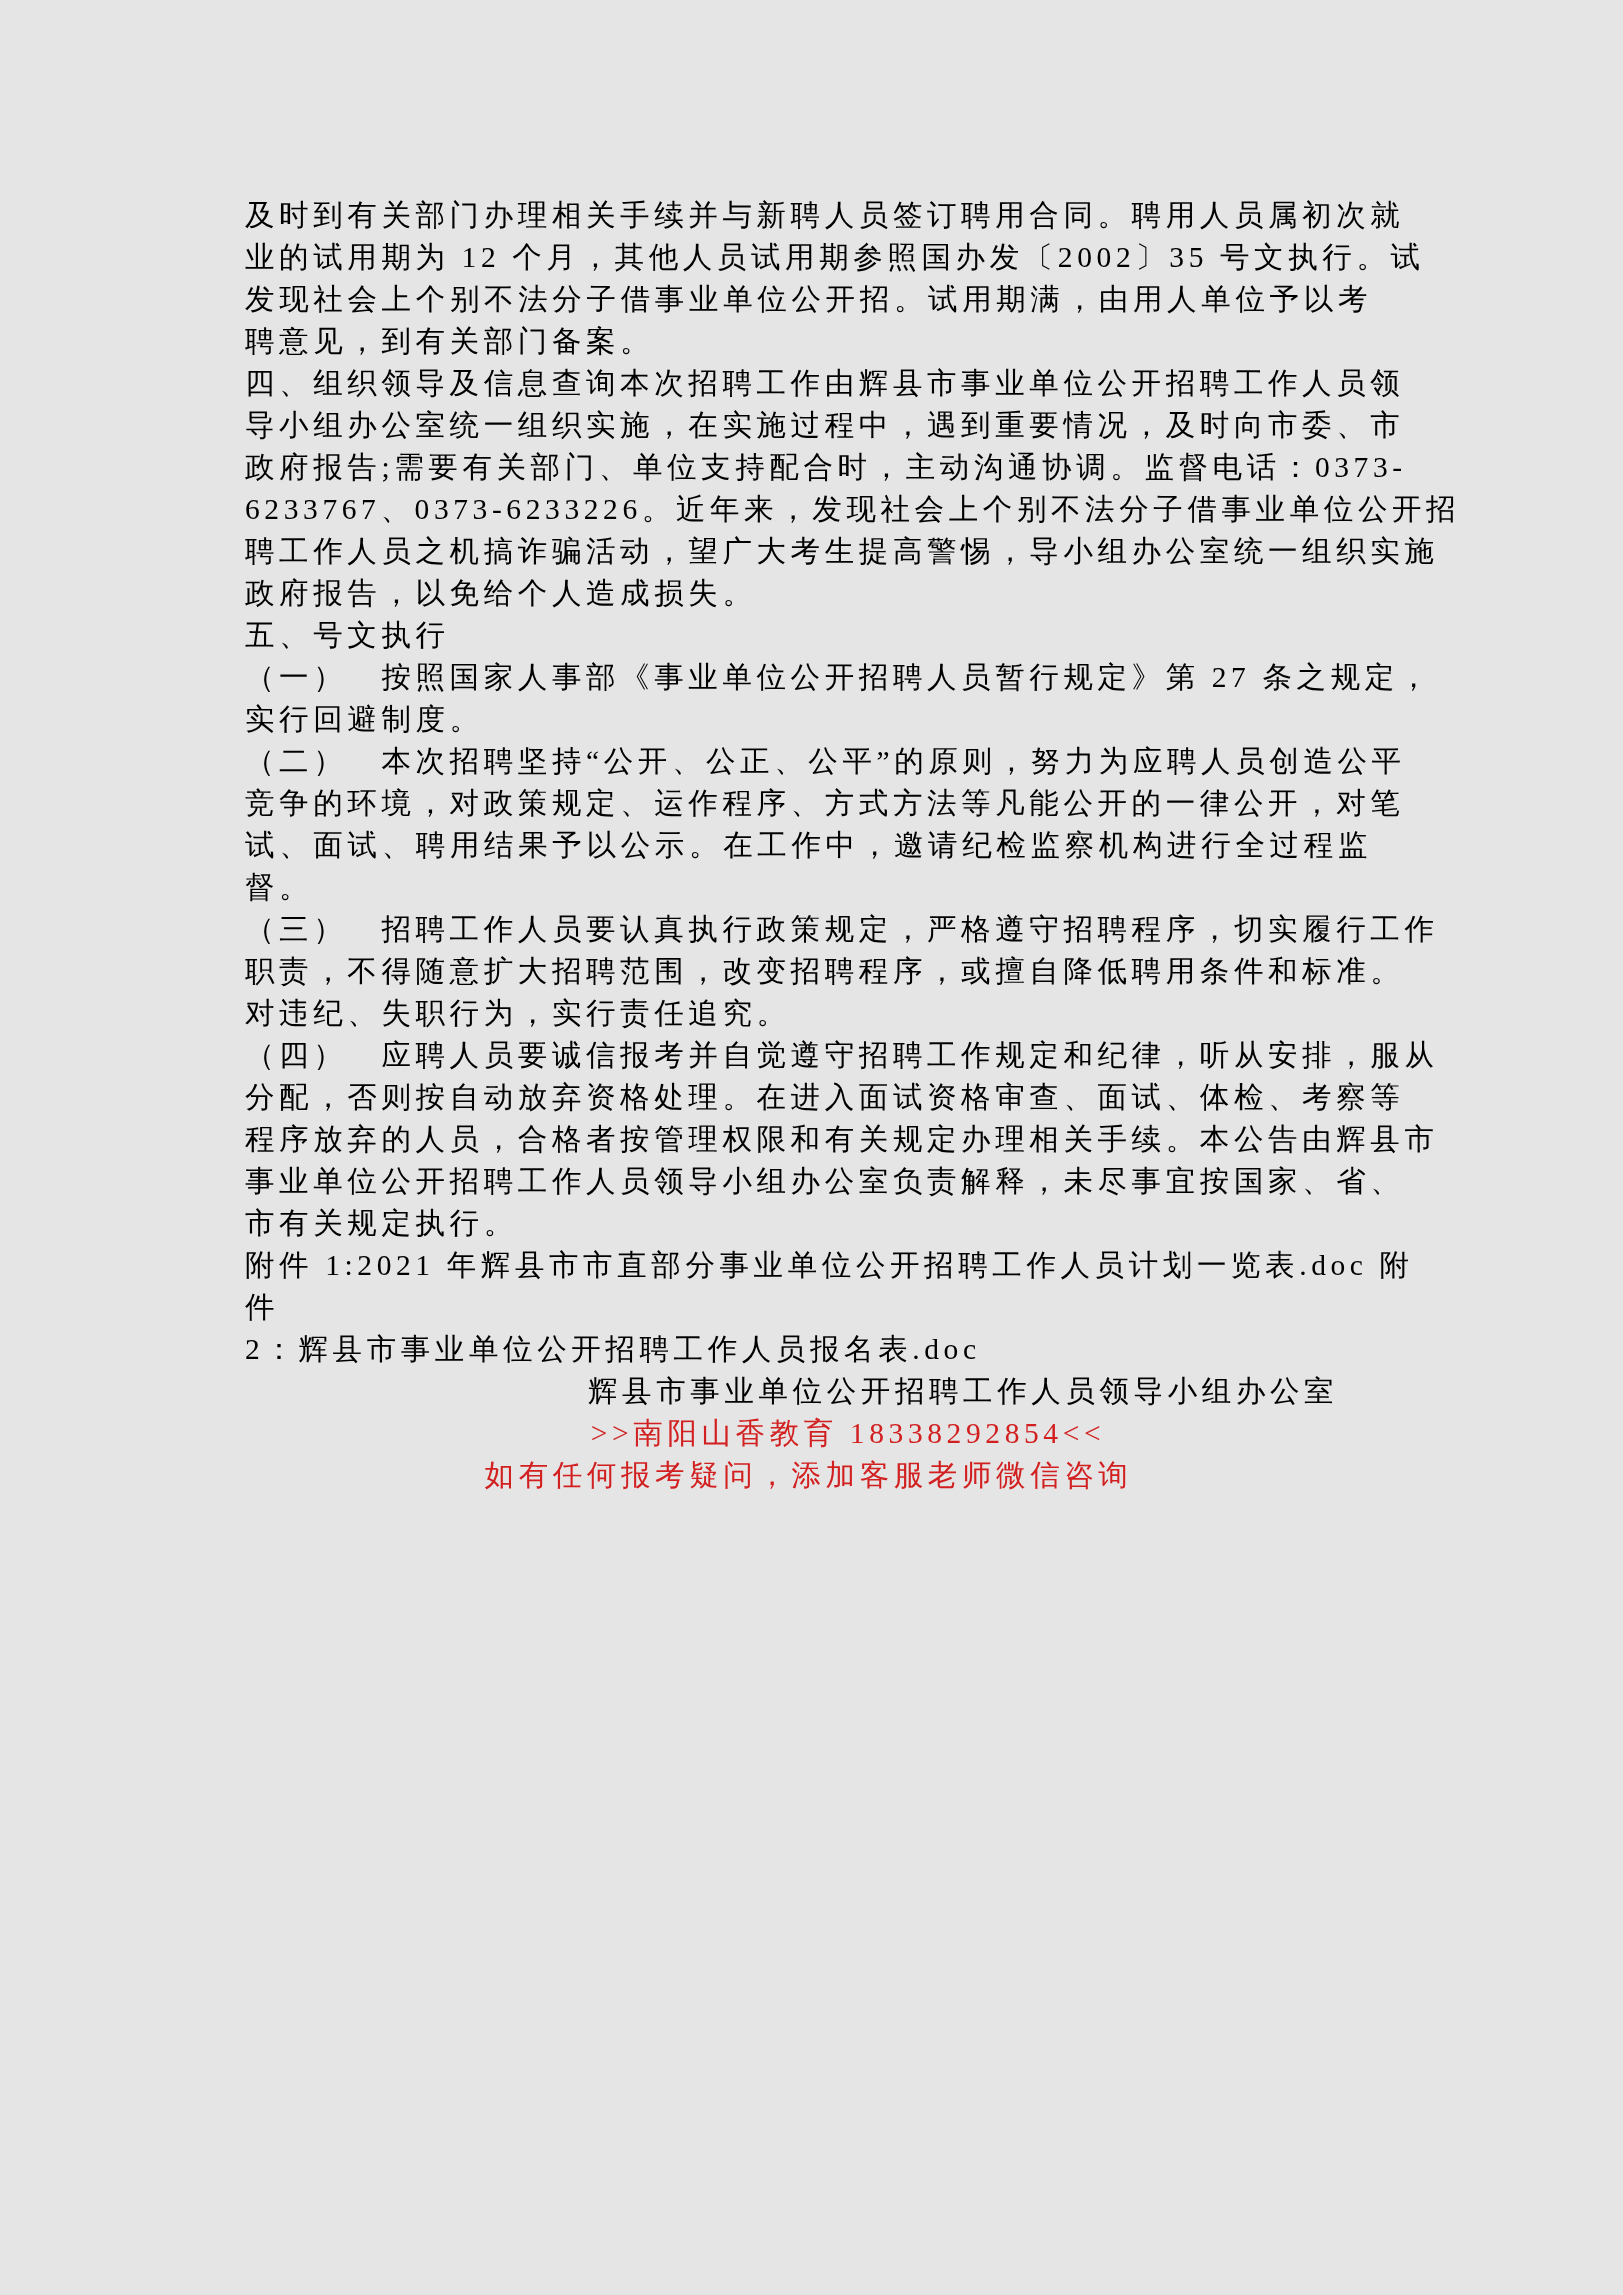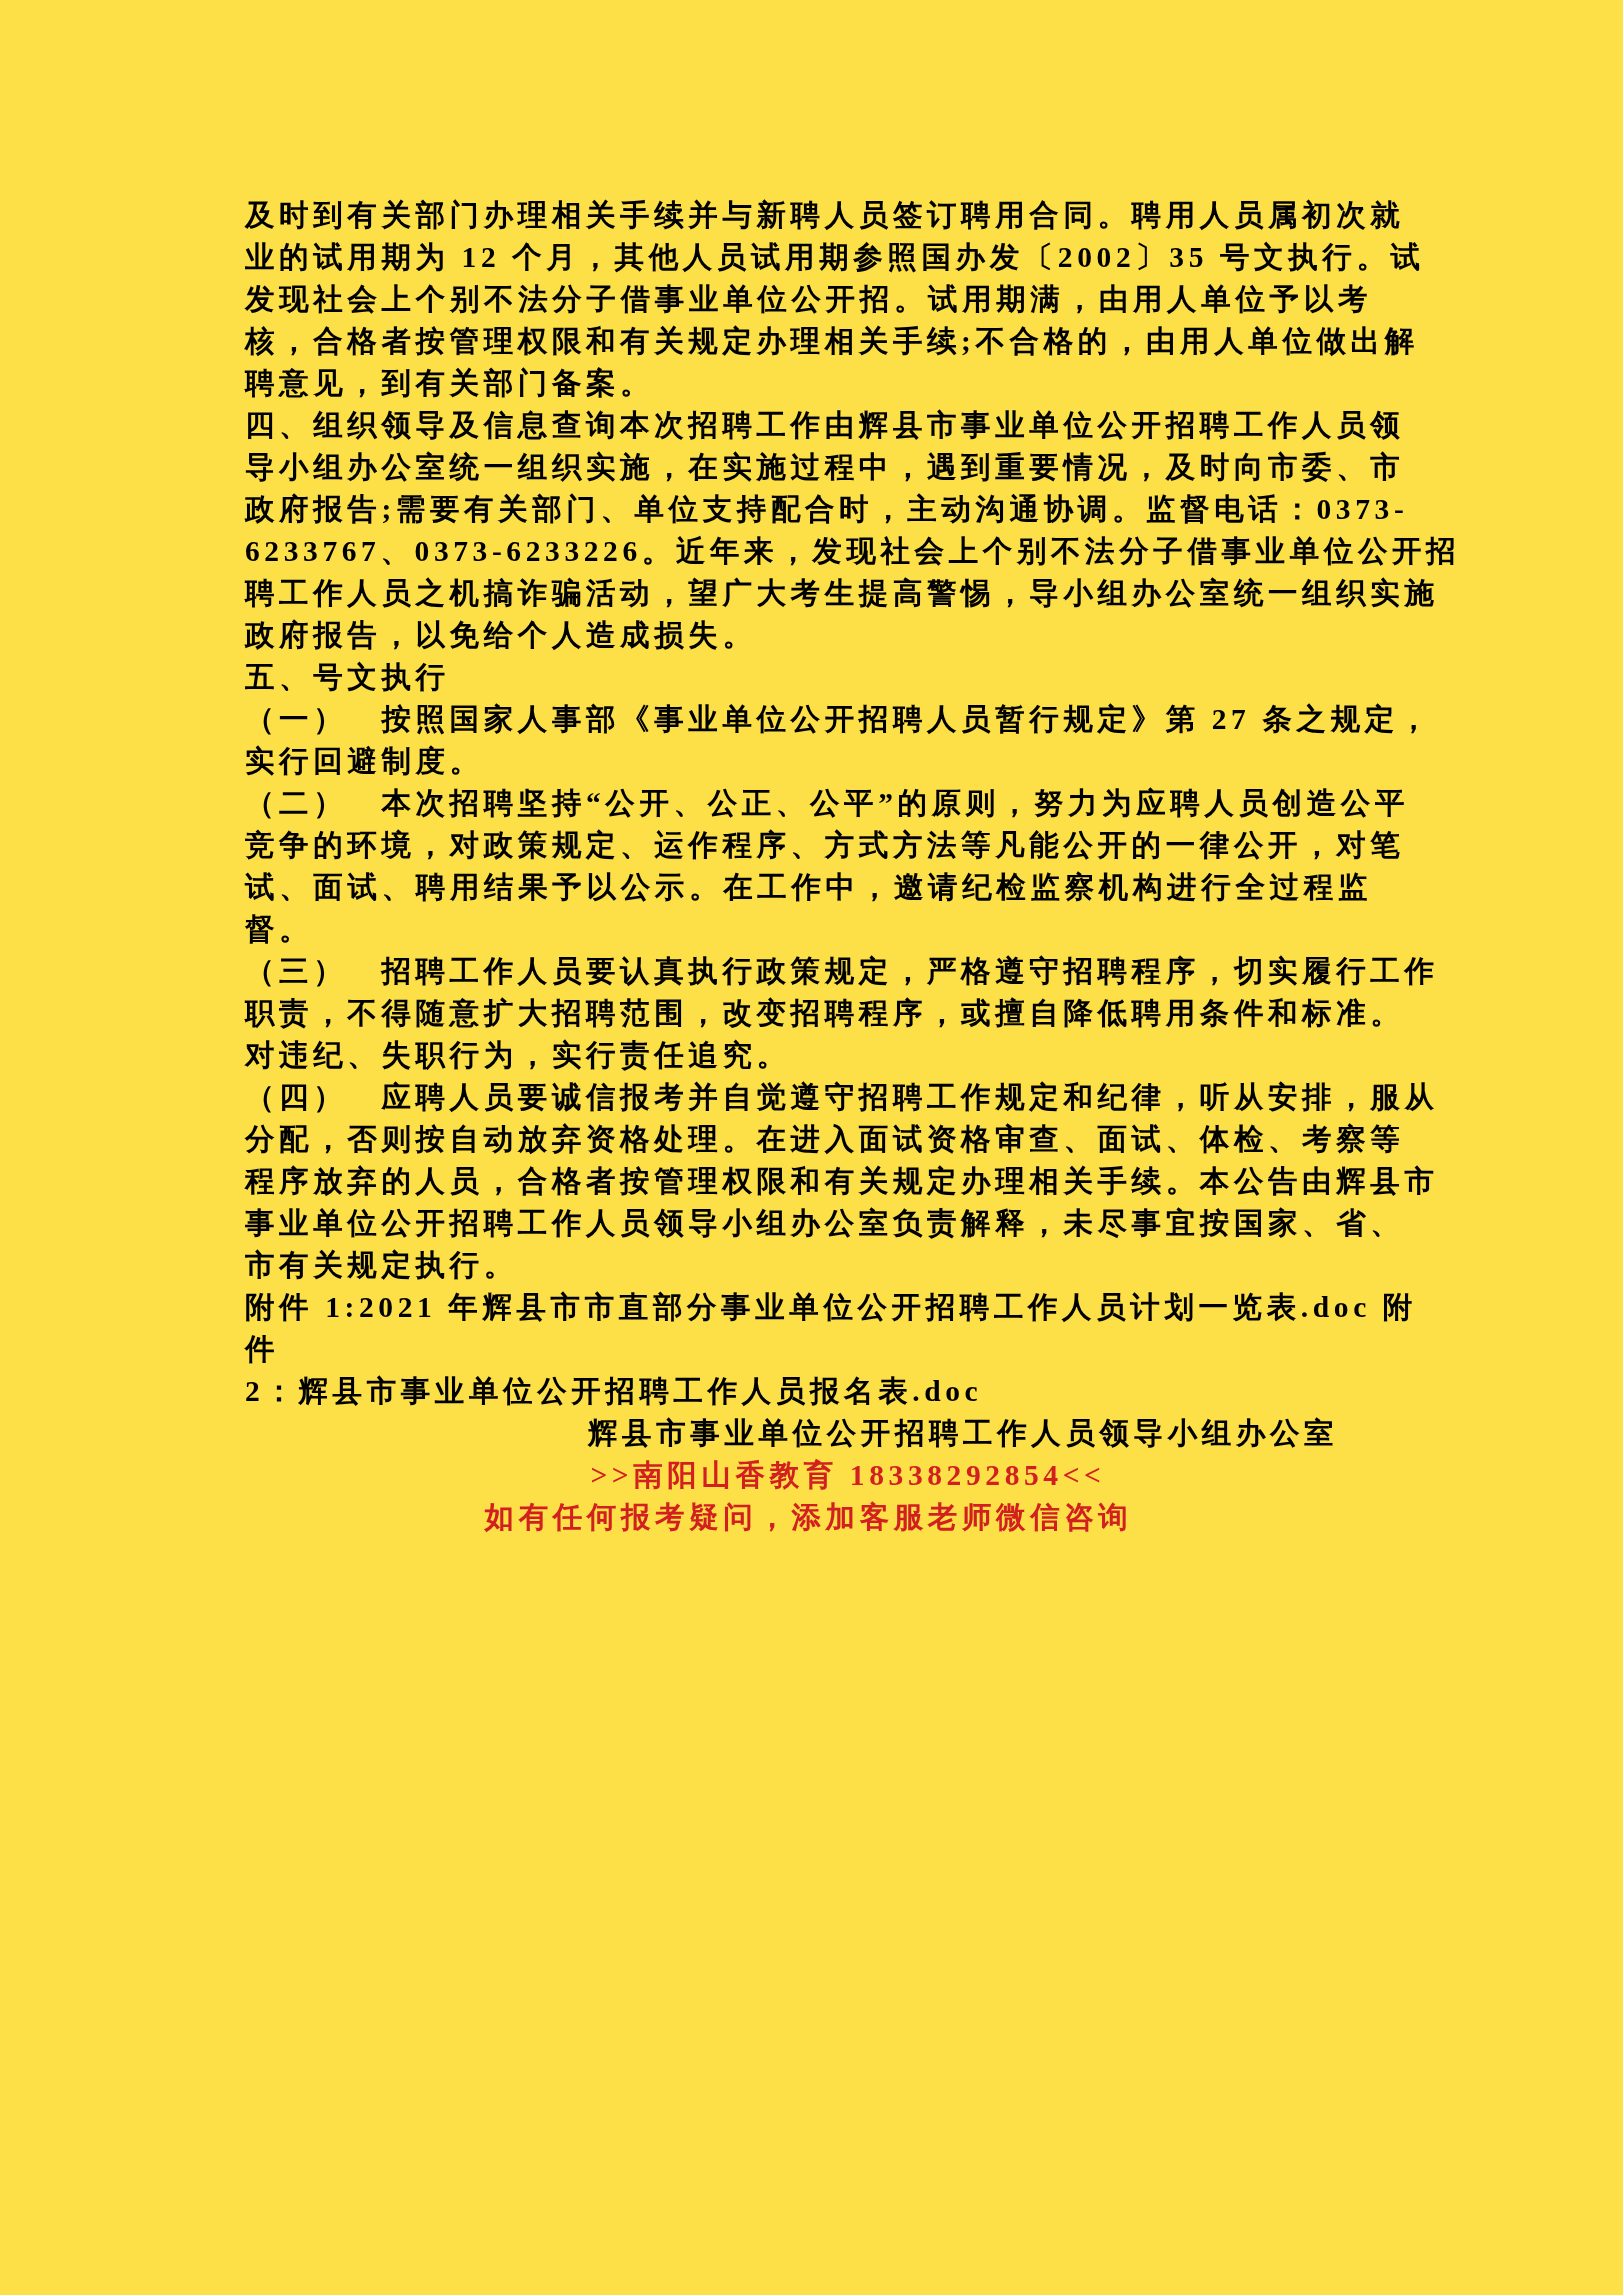--- a/index.html
+++ b/index.html
@@ -1,24 +1,23 @@
 <!DOCTYPE html>
 <html style="font-size:10.5px"><head>
 <meta charset="utf-8">
 <style>
   html, body { margin: 0; padding: 0; }
   .page {
     position: relative;
     width: 1623px;
     height: 2295px;
-    background: #fde047;
+    background: #e5e5e5;
     overflow: hidden;
     font-family: "Liberation Serif", "DejaVu Serif", serif;
     color: #000000;
-    font-weight: bold;
   }
   .doc {
     position: absolute;
     left: 245px;
     top: 194px;
     width: 1127px;
     font-size: 29.5px;
     line-height: 42px;
     letter-spacing: 4.6px;
   }
@@ -48,21 +47,20 @@
   }
 </style>
 </head>
 <body>
 
 <div class="page">
   <div class="doc">
     <div class="line full">及时到有关部门办理相关手续并与新聘人员签订聘用合同。聘用人员属初次就</div>
     <div class="line full">业的试用期为 12 个月，其他人员试用期参照国办发〔2002〕35 号文执行。试</div>
     <div class="line full">发现社会上个别不法分子借事业单位公开招。试用期满，由用人单位予以考</div>
-    <div class="line full">核，合格者按管理权限和有关规定办理相关手续;不合格的，由用人单位做出解</div>
     <div class="line end">聘意见，到有关部门备案。</div>
     <div class="line full">四、组织领导及信息查询本次招聘工作由辉县市事业单位公开招聘工作人员领</div>
     <div class="line full">导小组办公室统一组织实施，在实施过程中，遇到重要情况，及时向市委、市</div>
     <div class="line full">政府报告;需要有关部门、单位支持配合时，主动沟通协调。监督电话：0373-</div>
     <div class="line full">6233767、0373-6233226。近年来，发现社会上个别不法分子借事业单位公开招</div>
     <div class="line full">聘工作人员之机搞诈骗活动，望广大考生提高警惕，导小组办公室统一组织实施</div>
     <div class="line end">政府报告，以免给个人造成损失。</div>
     <div class="line end">五、号文执行</div>
     <div class="line full">（一）　按照国家人事部《事业单位公开招聘人员暂行规定》第 27 条之规定，</div>
     <div class="line end">实行回避制度。</div>

